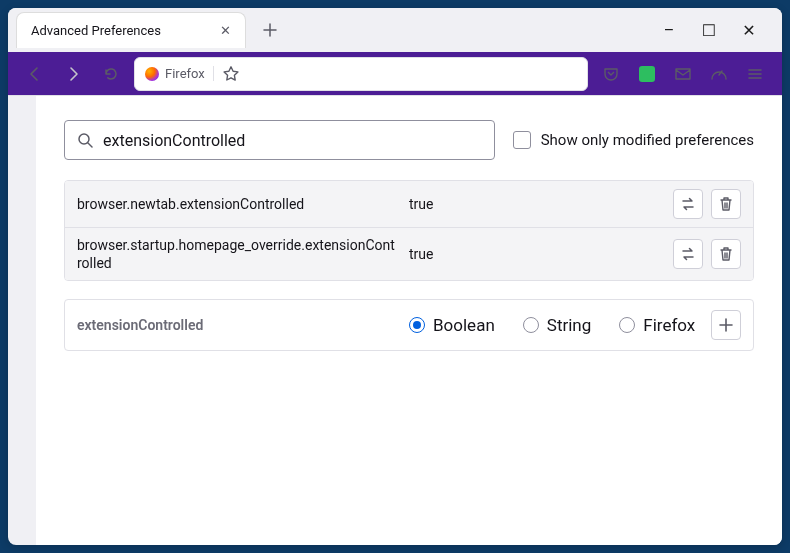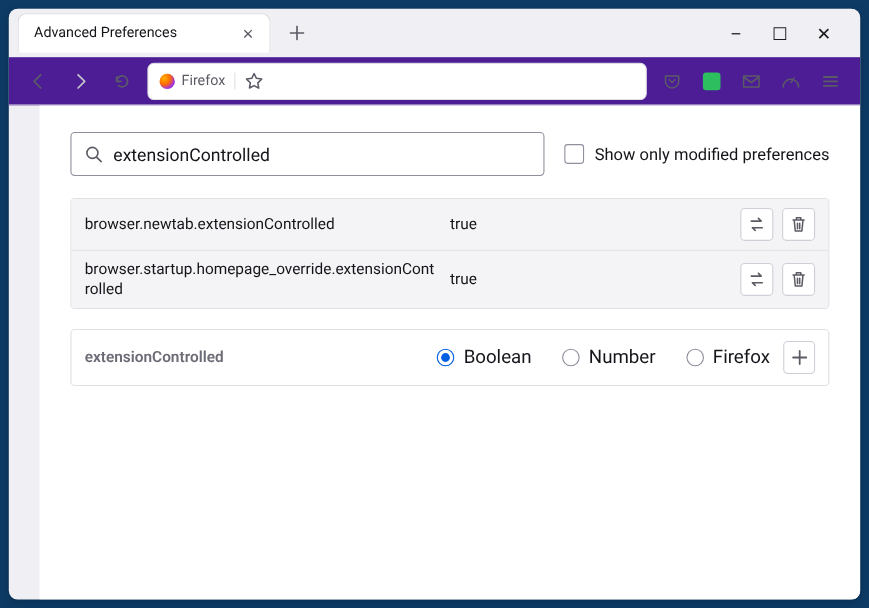--- a/index.html
+++ b/index.html
@@ -185,21 +185,21 @@
 
     <div class="add-row">
       <div class="add-name">extensionControlled</div>
       <div class="radio-group">
         <label class="radio-item">
           <span class="radio checked"></span>
           <span>Boolean</span>
         </label>
         <label class="radio-item">
           <span class="radio"></span>
-          <span>Number</span>
+          <span>String</span>
         </label>
         <label class="radio-item">
           <span class="radio"></span>
           <span>Firefox</span>
         </label>
       </div>
       <div class="icon-btn">
         <svg width="14" height="14" viewBox="0 0 14 14">
             <path d="M7 1v12M1 7h12" stroke="#5b5b66" stroke-width="1.6" stroke-linecap="round"></path>
           </svg>

